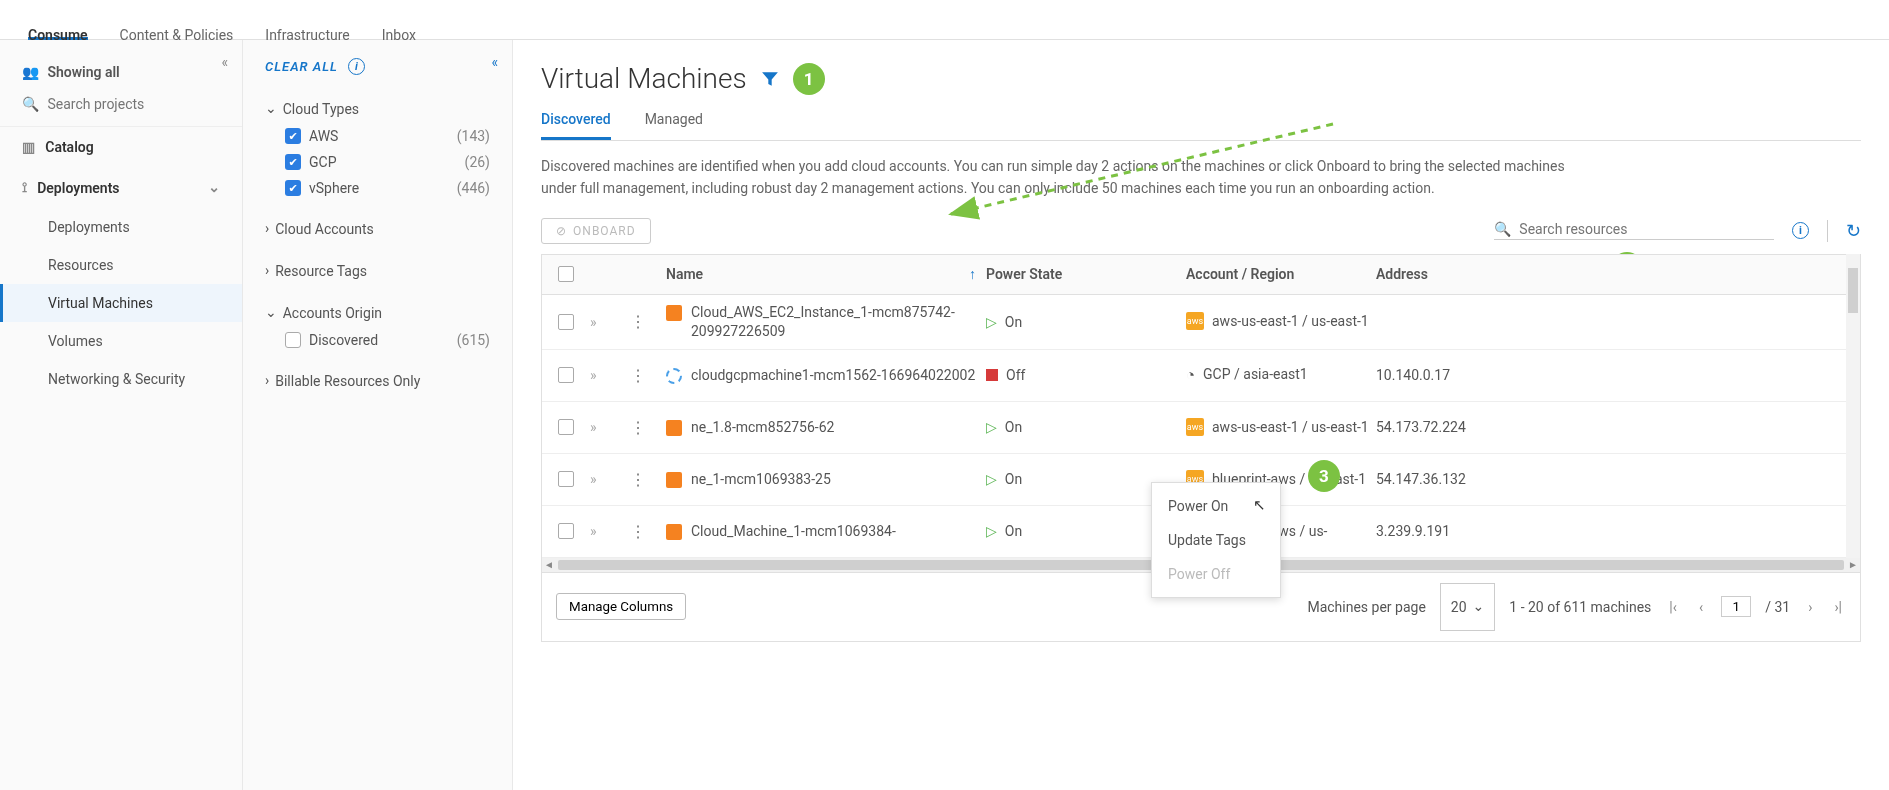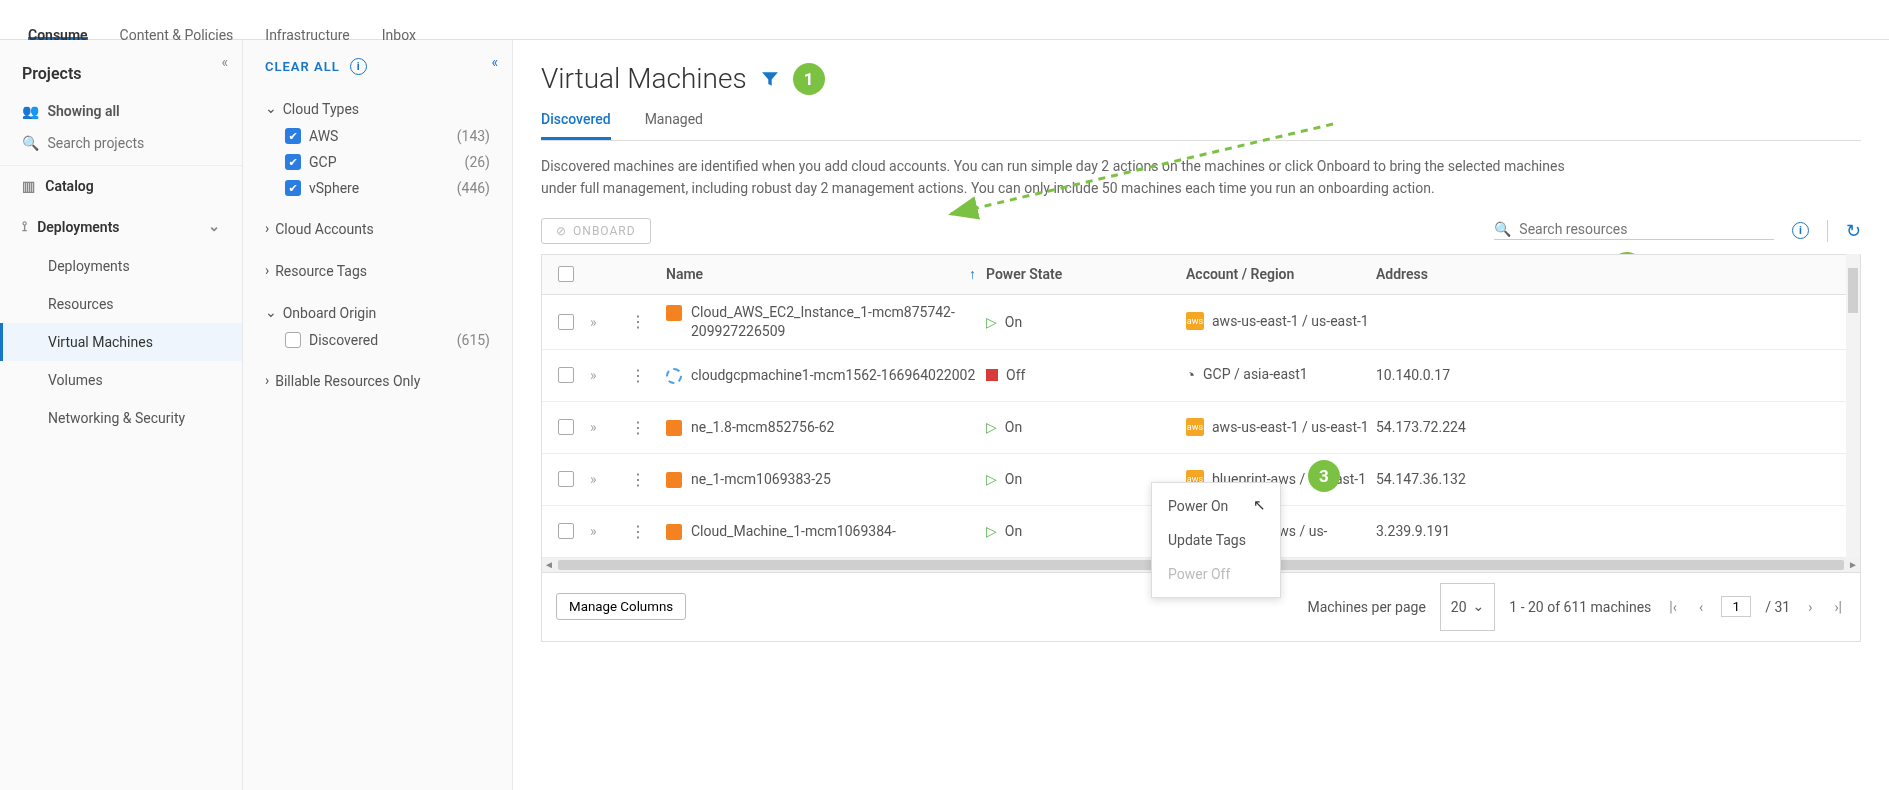--- a/index.html
+++ b/index.html
@@ -21,21 +21,21 @@
   .search-wrap { display:flex; align-items:center; gap:8px; padding: 4px 22px 14px; border-bottom:1px solid #eee;}
   .search-wrap input { border:none; background:transparent; outline:none; width:100%; font-size:14px; color:#666;}
   .nav-item { display:flex; align-items:center; gap:10px; padding: 12px 22px; color:#333; font-weight:600; cursor:pointer; }
   .nav-item .exp { margin-left:auto; color:#888; }
   .sub-item { padding: 11px 22px 11px 48px; color:#555; cursor:pointer; }
   .sub-item.active { color:#333; background:#eef5fc; border-left:3px solid #1676c9; padding-left:45px;}
 
   
   .filters { width: 270px; background:#fafafa; border-right:1px solid #e8e8e8; padding:18px 22px; position:relative; }
   .filters .collapse-icon { top:14px; right:14px; }
-  .clearall { display:flex; align-items:center; gap:10px; margin-bottom:20px;}
+  .clearall { display:flex; align-items:center; gap:10px; margin-bottom:20px;font-style:italic;}
   .clearall span:first-child { color:#1676c9; letter-spacing:1px; font-weight:600; font-size:13px; }
   .info-circle { width:17px; height:17px; border:1.5px solid #1676c9; border-radius:50%; display:inline-flex; align-items:center; justify-content:center; color:#1676c9; font-size:11px; font-weight:bold;}
   .filter-group { margin-bottom:14px; }
   .filter-head { display:flex; align-items:center; gap:6px; color:#555; cursor:pointer; padding:6px 0;}
   .filter-row { display:flex; align-items:center; gap:8px; padding:5px 0 5px 20px; color:#555; }
   .filter-row .count { margin-left:auto; color:#888; }
   .cb { width:16px; height:16px; border-radius:3px; display:inline-flex; align-items:center; justify-content:center; }
   .cb.checked { background:#2b7de1; color:#fff; font-size:11px;}
   .cb.empty { border:1px solid #aaa; background:#fff;}
 
@@ -118,23 +118,20 @@
   <div class="top-tab active">Consume</div>
   <div class="top-tab">Content &amp; Policies</div>
   <div class="top-tab">Infrastructure</div>
   <div class="top-tab">Inbox</div>
 </div>
 
 <div class="shell">
 
   <div class="left">
     <span class="collapse-icon">«</span>
-    <div class="side-sec">
-        <div class="side-title">Projects</div>
-      </div>
     <div class="showing">
         <span class="muted-icon">👥</span>
         <span>Showing all</span>
       </div>
     <div class="search-wrap">
       <span class="muted-icon">🔍</span>
       <input placeholder="Search projects" style="">
     </div>
     <div class="nav-item">
         <span class="muted-icon">▥</span>
@@ -190,21 +187,21 @@
     <div class="filter-group">
         <div class="filter-head">
           <span class="chev">›</span>
           <span>Resource Tags</span>
         </div>
       </div>
 
     <div class="filter-group">
       <div class="filter-head">
           <span class="chev">⌄</span>
-          <span>Onboard Origin</span>
+          <span>Accounts Origin</span>
         </div>
       <div class="filter-row">
           <span class="cb empty"></span>
           <span>Discovered</span>
           <span class="count">(615)</span>
         </div>
     </div>
 
     <div class="filter-group">
         <div class="filter-head">

